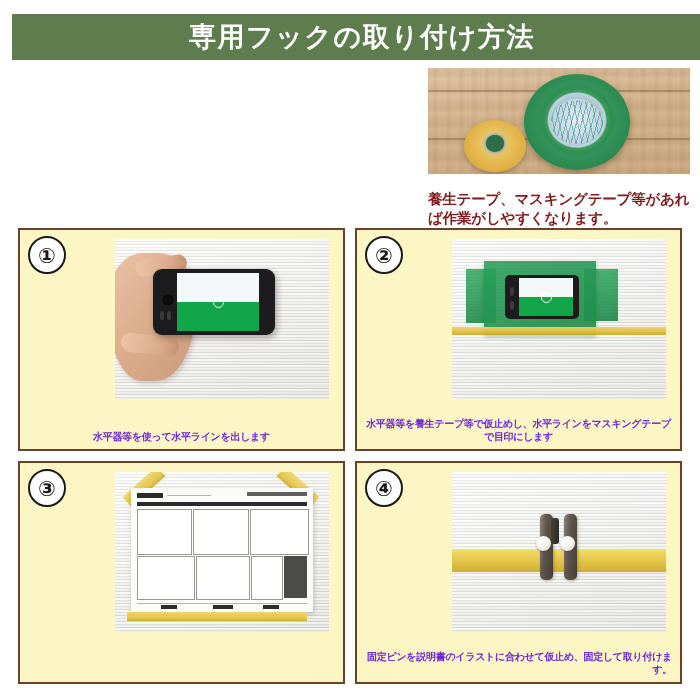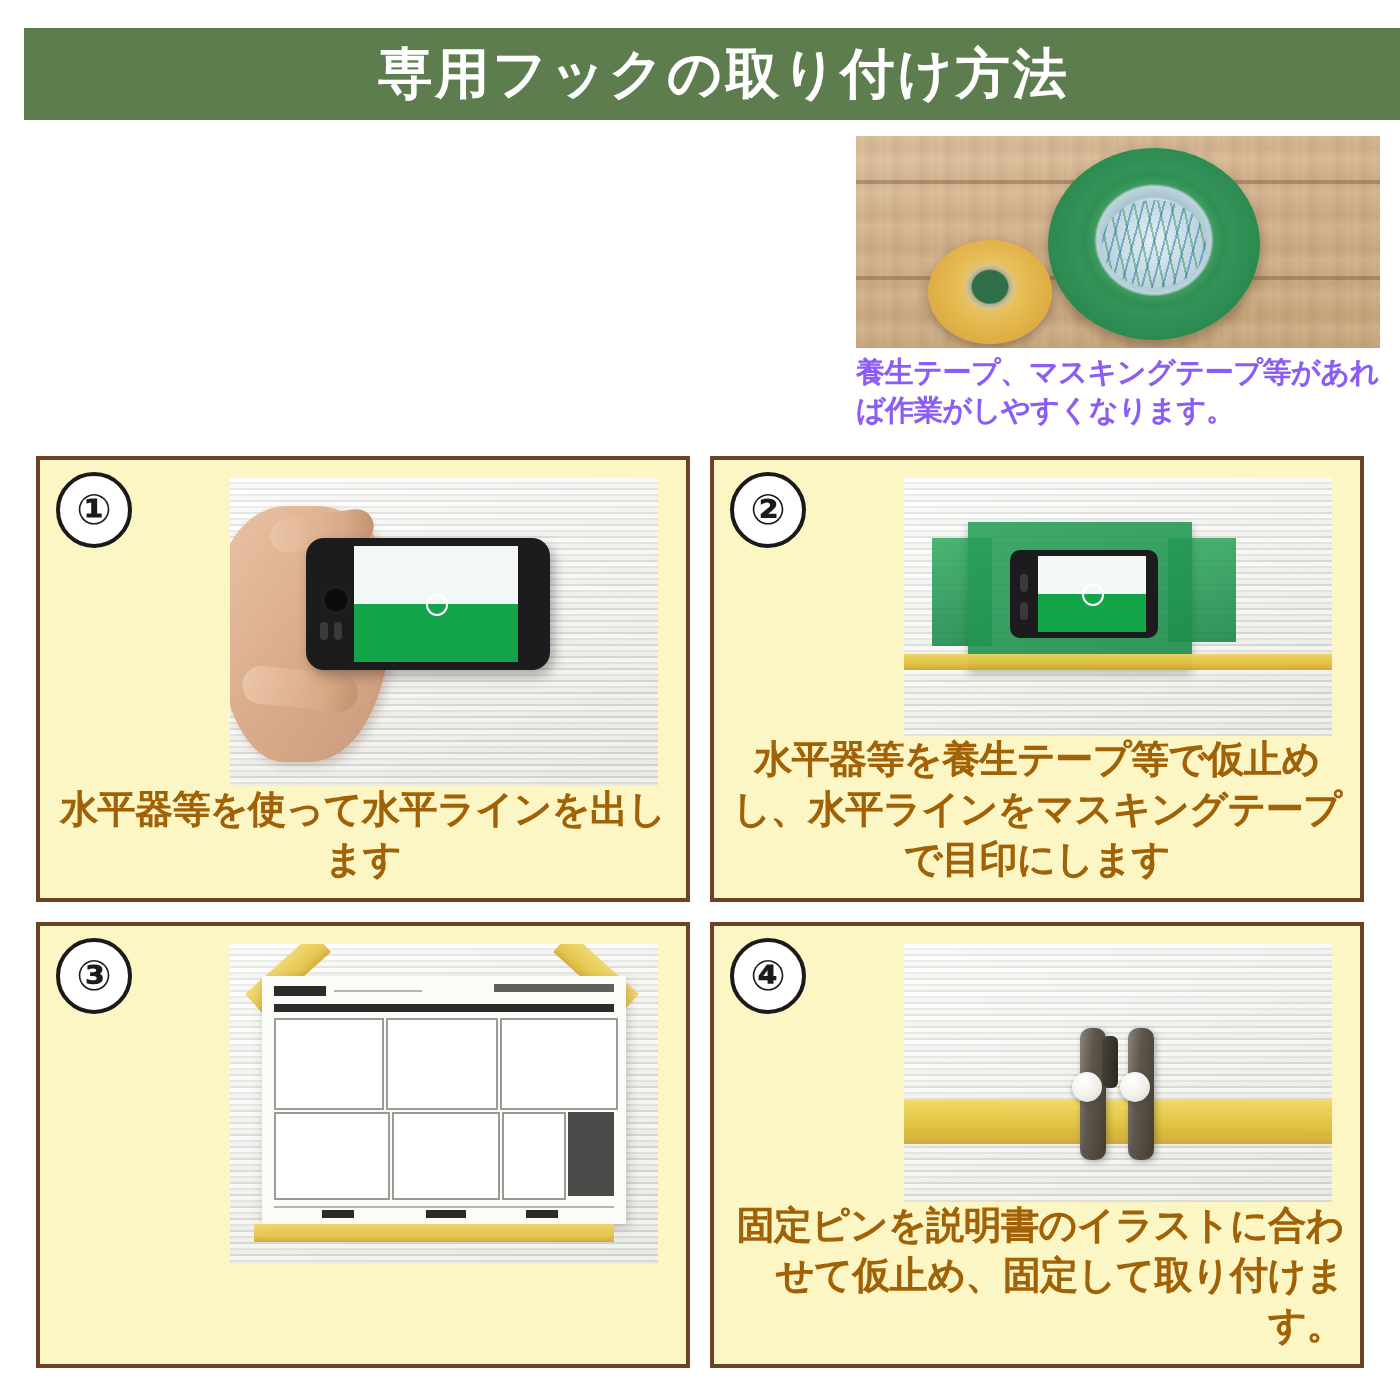--- a/index.html
+++ b/index.html
@@ -131,22 +131,22 @@
     width: 62px;
     height: 52px;
     border-radius: 50%;
     background: radial-gradient(ellipse at 50% 45%,
         #2e6f4a 0%, #2e6f4a 20%,
         #b9ae86 22%, #cfc49a 27%,
         #e8c25e 30%, #e3b44a 55%, #cf9f36 100%);
     box-shadow: 0 2px 5px rgba(60,40,20,0.35);
   }
   .tape-caption {
-    margin-top: 4px;
-    color: #8b5cf6;
+    margin-top: 16px;
+    color: #7f1d1d;
     font-size: 14.5px;
     font-weight: bold;
     line-height: 1.3;
     letter-spacing: -0.2px;
   }
 
   
   .panels {
     position: absolute;
     left: 18px;
@@ -190,22 +190,22 @@
     width: 214px;
     height: 160px;
     margin: 3px 0 0 auto;
     margin-right: 6px;
     overflow: hidden;
     background: #e9e9e6;
   }
   .panel-caption {
     margin-top: auto;
     padding-bottom: 2px;
-    color: #a16207;
-    font-size: 19px;
+    color: #6d28d9;
+    font-size: 10px;
     font-weight: bold;
     line-height: 1.32;
     letter-spacing: -0.3px;
   }
   .cap-center { text-align: center; }
   .cap-left { text-align: right; padding-left: 2px; }
 
   
   .wall {
     position: absolute;

